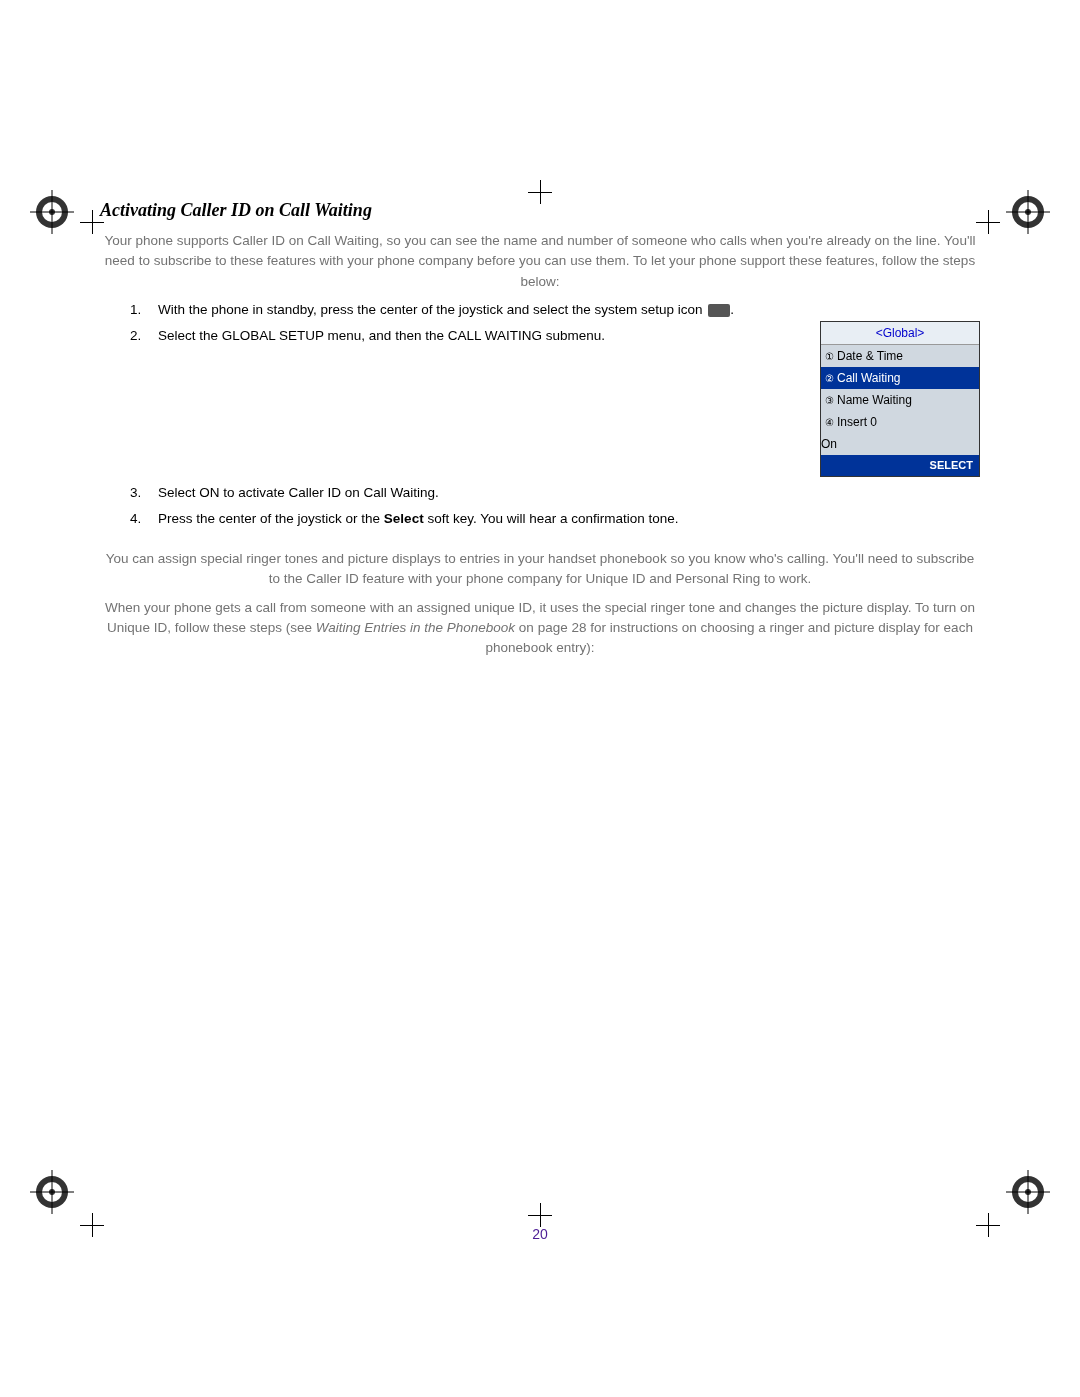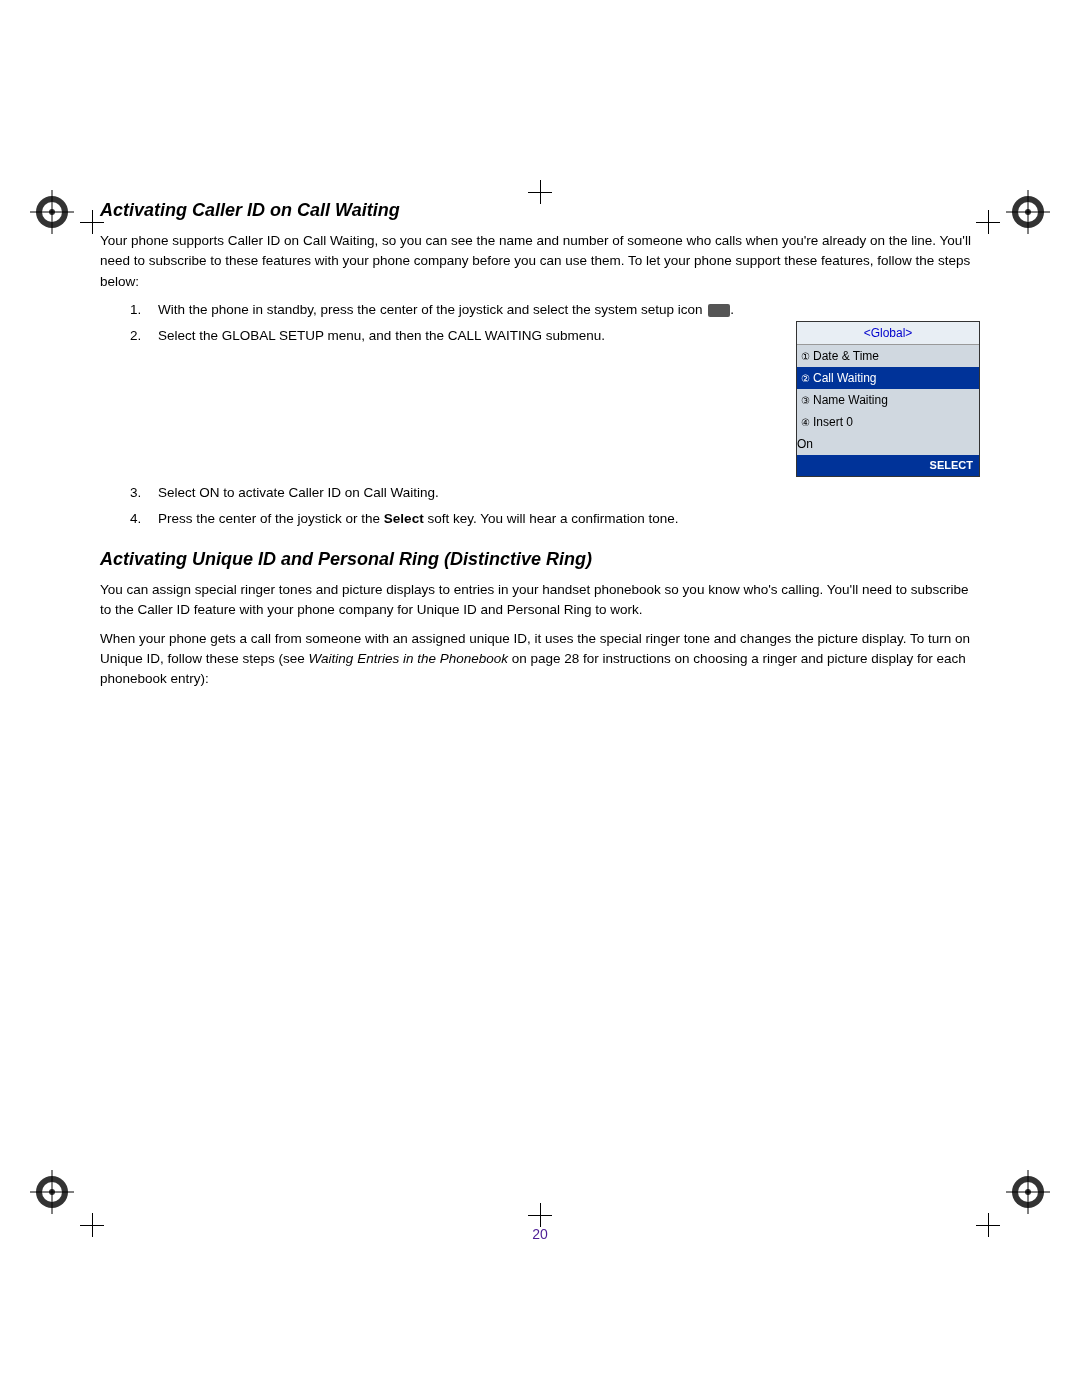--- a/index.html
+++ b/index.html
@@ -61,28 +61,30 @@
       background: #000;
     }
 
     
     .section-title {
       font-size: 18px;
       font-weight: bold;
       font-style: italic;
       margin-bottom: 10px;
       color: #000;
+      font-family: Liberation Serif, serif;
     }
 
     
     .body-text {
       font-size: 13.5px;
       line-height: 1.5;
-      color: #000000;
+      color: #737373;
       margin-bottom: 8px;
+      text-align: center;
     }
 
     
     .numbered-list {
       margin-left: 30px;
       margin-bottom: 8px;
     }
 
     .list-item {
       font-size: 13.5px;
@@ -100,21 +102,21 @@
     .list-text {
       flex: 1;
     }
 
     
     .phone-menu {
       float: right;
       margin-left: 20px;
       margin-top: -5px;
       border: 1.5px solid #333;
-      width: 184px;
+      width: 160px;
       font-size: 12px;
       background: #d0d8e0;
       font-family: Arial, sans-serif;
     }
 
     .phone-menu-header {
       background: #e8eef4;
       color: #0000cc;
       text-align: center;
       padding: 2px 4px;
@@ -296,21 +298,20 @@
         <span class="list-num">4.</span>
         <span class="list-text">
           Press the center of the joystick or the <strong>Select</strong> soft key. You will hear a confirmation tone.
         </span>
       </div>
 
     </div>
   </div>
 
   <div class="section2">
-    <h2 class="section-title">Activating Unique ID and Personal Ring (Distinctive Ring)</h2>
 
     <p class="body-text">You can assign special ringer tones and picture displays to entries in your handset phonebook so you know who's calling. You'll need to subscribe to the Caller ID feature with your phone company for Unique ID and Personal Ring to work.</p>
 
     <p class="body-text">
       When your phone gets a call from someone with an assigned unique ID, it uses the special ringer tone and changes the picture display. To turn on Unique ID, follow these steps (see <em>Waiting Entries in the Phonebook</em> on page 28 for instructions on choosing a ringer and picture display for each phonebook entry):
     </p>
   </div>
 
 </div>
 

